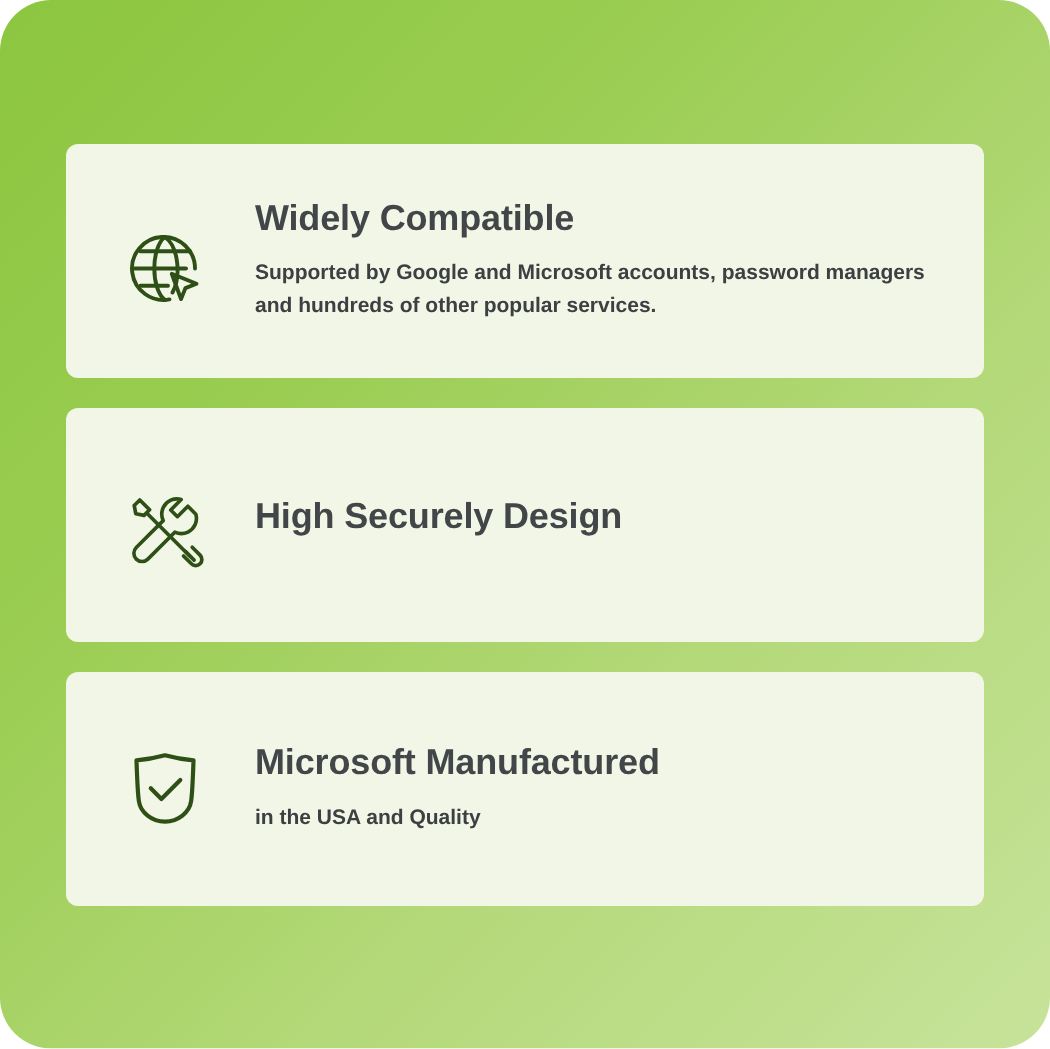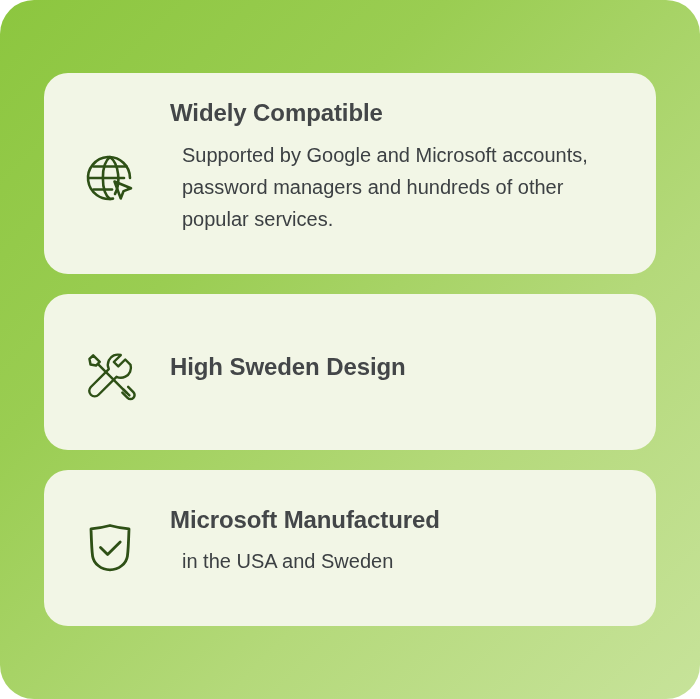--- a/index.html
+++ b/index.html
@@ -27,21 +27,21 @@
     justify-content: center;
     align-items: center;
     gap: 20px;
     padding: 0 44px;
   }
 
   .card {
     width: 100%;
     box-sizing: border-box;
     background: #F2F6E6;
-    border-radius: 24px;
+    border-radius: 8px;
     display: flex;
     align-items: center;
     padding: 26px 30px 26px 34px;
     min-height: 156px;
   }
 
   .card-icon {
     flex: 0 0 auto;
     width: 64px;
     height: 64px;
@@ -60,25 +60,26 @@
   .card-title {
     font-size: 24px;
     font-weight: bold;
     color: #434648;
     letter-spacing: -0.1px;
     margin: 0 0 10px 0;
     line-height: 1.15;
   }
 
   .card-desc {
-    font-size: 20px;
+    font-size: 14px;
     color: #3C4043;
     line-height: 1.62;
-    margin: 12px;
+    margin: 0;
     max-width: 460px;
+    font-weight: bold;
   }
 
   
   #card-1 .card-icon { margin-top: 10px; }
   #card-2 .card-icon { margin-top: 8px; }
   #card-3 .card-icon { margin-top: 0px; }
 </style>
 </head>
 <body>
 
@@ -121,35 +122,35 @@
                  C55.3 28.7 57.7 23.3 56.2 18.2 Z" transform="translate(-4.5,0) scale(0.93) translate(3,2)"></path>
 
         <path d="M12.3 8.2 L8.4 12.1 L9.5 17.9 L15.3 19 L19.2 15.1 Z" transform="translate(1.5,1.5) scale(0.95)"></path>
         <line x1="18.2" y1="18.4" x2="47.5" y2="47.7" transform="translate(1.5,1.5) scale(0.95)"></line>
         <path d="M44.3 44.3 L50.4 50.4" transform="translate(1.5,1.5) scale(0.95)"></path>
         <path d="M43 47.5 L48.5 53 C50.2 54.7 52.9 54.7 54.6 53
                  C56.3 51.3 56.3 48.6 54.6 46.9 L49.1 41.4" transform="translate(1.5,1.5) scale(0.95)"></path>
       </svg>
     </div>
     <div class="card-body">
-      <div class="card-title">High Sweden Design</div>
+      <div class="card-title">High Securely Design</div>
     </div>
   </div>
 
   <div class="card" id="card-3">
     <div class="card-icon">
       <svg width="60" height="60" viewBox="0 0 60 60" fill="none" stroke="#2E5016" stroke-width="2.8" stroke-linecap="round" stroke-linejoin="round">
         <path d="M30 7.5 C23.8 9.2 17.2 10.4 11 10.9
                  C11 10.9 11.7 32.2 12.6 38.2
                  C13.7 45.6 21.2 51.8 30 51.8
                  C38.8 51.8 46.3 45.6 47.4 38.2
                  C48.3 32.2 49 10.9 49 10.9
                  C42.8 10.4 36.2 9.2 30 7.5 Z"></path>
         <path d="M20.5 29.5 L27.6 36.6 L40.2 24"></path>
       </svg>
     </div>
     <div class="card-body">
       <div class="card-title">Microsoft Manufactured</div>
-      <div class="card-desc">in the USA and Sweden</div>
+      <div class="card-desc">in the USA and Quality</div>
     </div>
   </div>
 
 </div>
 
 </body></html>

